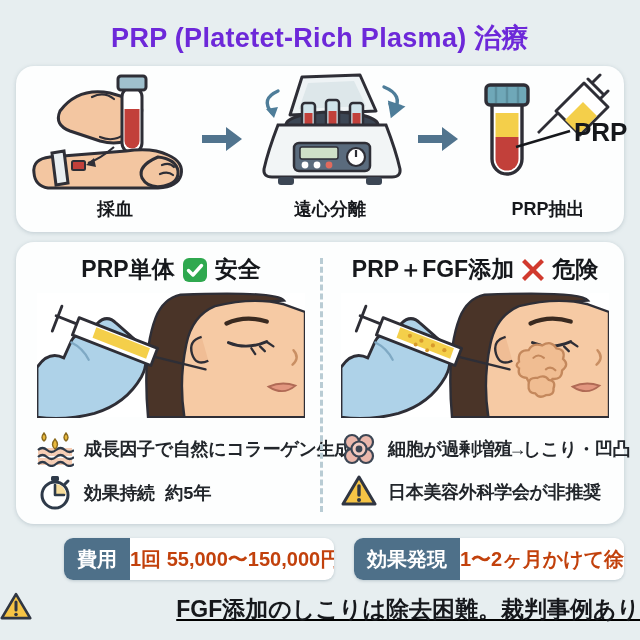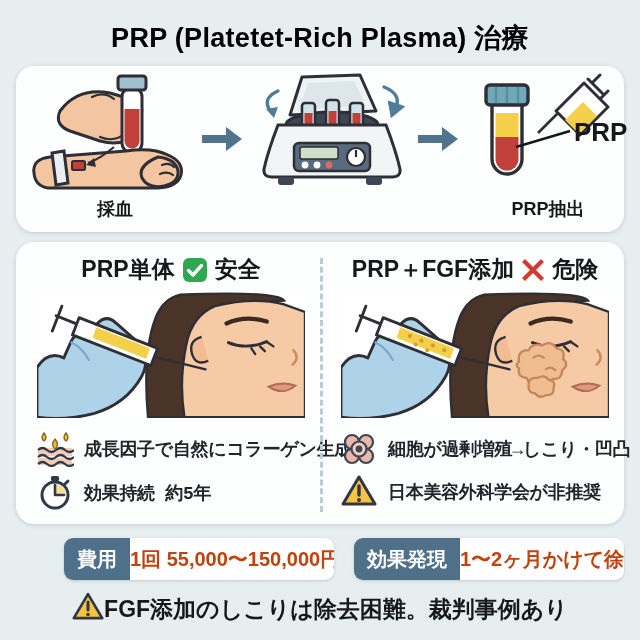--- a/index.html
+++ b/index.html
@@ -5,21 +5,21 @@
   html,body{margin:0;padding:0;}
   body{
     width:640px;height:640px;
     font-family:"Liberation Sans","DejaVu Sans",sans-serif;
     background:#e7eef0;
   }
   .page{position:relative;width:640px;height:640px;background:#e7eef0;overflow:hidden;}
 
   .title{
     position:absolute;top:20px;left:0;right:0;
-    text-align:center;font-size:27px;font-weight:700;color:#000000;letter-spacing:.3px;
+    text-align:center;font-size:27px;font-weight:700;color:#6d28d9;letter-spacing:.3px;
   }
 
   .card{
     position:absolute;left:16px;width:608px;background:#fdfefe;
     border-radius:18px;box-shadow:0 1px 4px rgba(90,115,130,.28);
   }
   .process-card{top:66px;height:166px;display:flex;align-items:flex-start;
     justify-content:space-between;padding:6px 14px 0 14px;box-sizing:border-box;}
   .step{display:flex;flex-direction:column;align-items:center;width:176px;}
   .step-illustration{height:122px;display:flex;align-items:center;justify-content:center;text-decoration:underline;}
@@ -40,21 +40,21 @@
 
   .info-row{position:absolute;top:538px;left:16px;right:16px;display:flex;gap:20px;padding-left:48px;}
   .pill{flex:1;height:42px;display:flex;border-radius:9px;overflow:hidden;
     background:#fff;box-shadow:0 1px 3px rgba(90,115,130,.3);}
   .pill-label{background:#4e7089;color:#fff;font-size:20px;font-weight:700;
     display:flex;align-items:center;justify-content:center;padding:0 13px;white-space:nowrap;}
   .pill-value{flex:1;display:flex;align-items:center;justify-content:center;
     font-size:20px;font-weight:700;color:#c2410c;white-space:nowrap;}
 
   .footer-warning{position:absolute;top:592px;left:0;right:0;
-    display:flex;align-items:center;justify-content:center;}
+    display:flex;align-items:center;justify-content:space-between;text-decoration:underline;}
   .footer-warning .txt{font-size:23px;font-weight:700;color:#16181c;white-space:nowrap;}
 </style>
 </head>
 <body>
 
 <div class="page">
 
   <div class="title">PRP (Platetet-Rich Plasma) 治療</div>
 
   <div class="card process-card">
@@ -118,20 +118,21 @@
           <circle cx="61" cy="92" r="3.4" fill="#ffffff"></circle>
           <circle cx="73" cy="92" r="3.4" fill="#ffffff"></circle>
           <circle cx="85" cy="92" r="3.4" fill="#e06a5d"></circle>
           <circle cx="112" cy="84" r="9" fill="#ffffff" stroke="#2e2e36" stroke-width="2.2"></circle>
           <path d="M112 84 L112 77" stroke="#2e2e36" stroke-width="2.2"></path>
 
           <rect x="34" y="104" width="16" height="8" rx="3" fill="#3c4654"></rect>
           <rect x="122" y="104" width="16" height="8" rx="3" fill="#3c4654"></rect>
         </svg>
       </div>
+      <div class="step-caption">遠心分離</div>
     </div>
 
     <svg class="flow-arrow" width="44" height="30" viewBox="0 0 44 30">
       <path d="M2 11 H26 V3 L42 15 L26 27 V19 H2 Z" fill="#51748e"></path>
     </svg>
 
     <div class="step">
       <div class="step-illustration">
         <svg width="180" height="120" viewBox="0 0 180 120">
 

